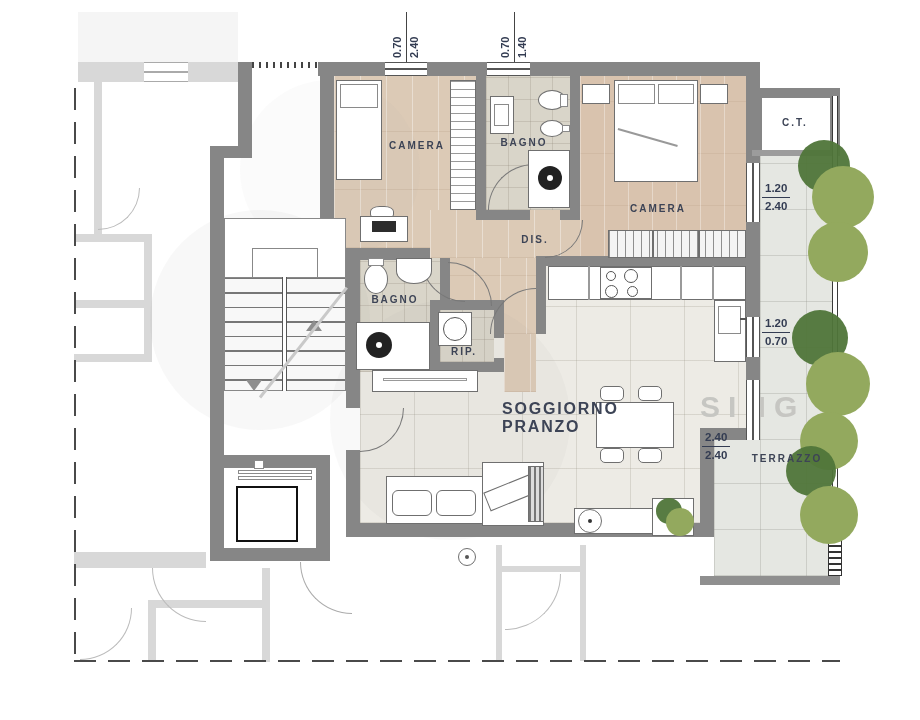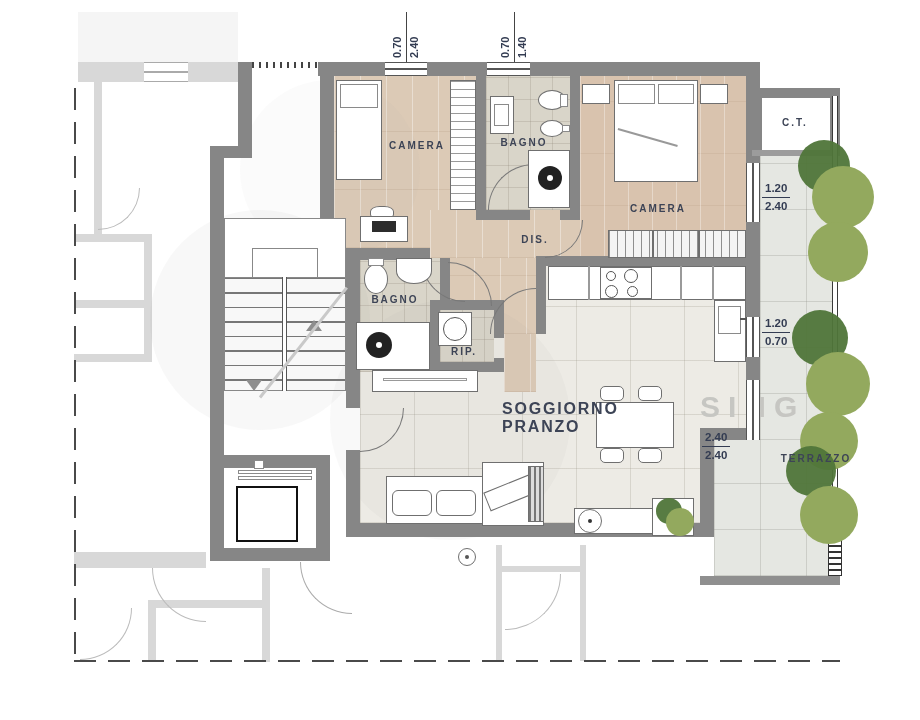--- a/index.html
+++ b/index.html
@@ -234,21 +234,21 @@
   <div class="a lbl" style="left:386px;top:139px;width:62px">CAMERA</div>
   <div class="a lbl" style="left:496px;top:136px;width:56px">BAGNO</div>
   <div class="a lbl" style="left:622px;top:202px;width:72px">CAMERA</div>
   <div class="a lbl" style="left:513px;top:233px;width:44px">DIS.</div>
   <div class="a lbl" style="left:368px;top:293px;width:54px">BAGNO</div>
   <div class="a lbl" style="left:442px;top:345px;width:44px">RIP.</div>
   <div class="a" style="left:502px;top:400px;width:90px;text-align:left">
     <span style="display:block;font-weight:700;font-size:16px;letter-spacing:1.8px;color:#3d4456">SOGGIORNO</span>
     <span style="display:block;font-weight:700;font-size:16px;letter-spacing:1.8px;color:#3d4456">PRANZO</span>
   </div>
-  <div class="a lbl" style="left:777px;top:452px;width:78px">TERRAZZO</div>
+  <div class="a lbl" style="left:748px;top:452px;width:78px">TERRAZZO</div>
   <div class="a lbl" style="left:760px;top:116px;width:70px">C.T.</div>
 
   <div class="a" style="left:406px;top:12px;width:1px;height:50px;background:#444"></div>
   <div class="a vdim" style="left:391px;top:14px;height:44px">0.70</div>
   <div class="a vdim" style="left:408px;top:14px;height:44px">2.40</div>
   <div class="a" style="left:514px;top:12px;width:1px;height:50px;background:#444"></div>
   <div class="a vdim" style="left:499px;top:14px;height:44px">0.70</div>
   <div class="a vdim" style="left:516px;top:14px;height:44px">1.40</div>
   <div class="a frac" style="left:762px;top:181px">
     <span class="top">1.20</span>

